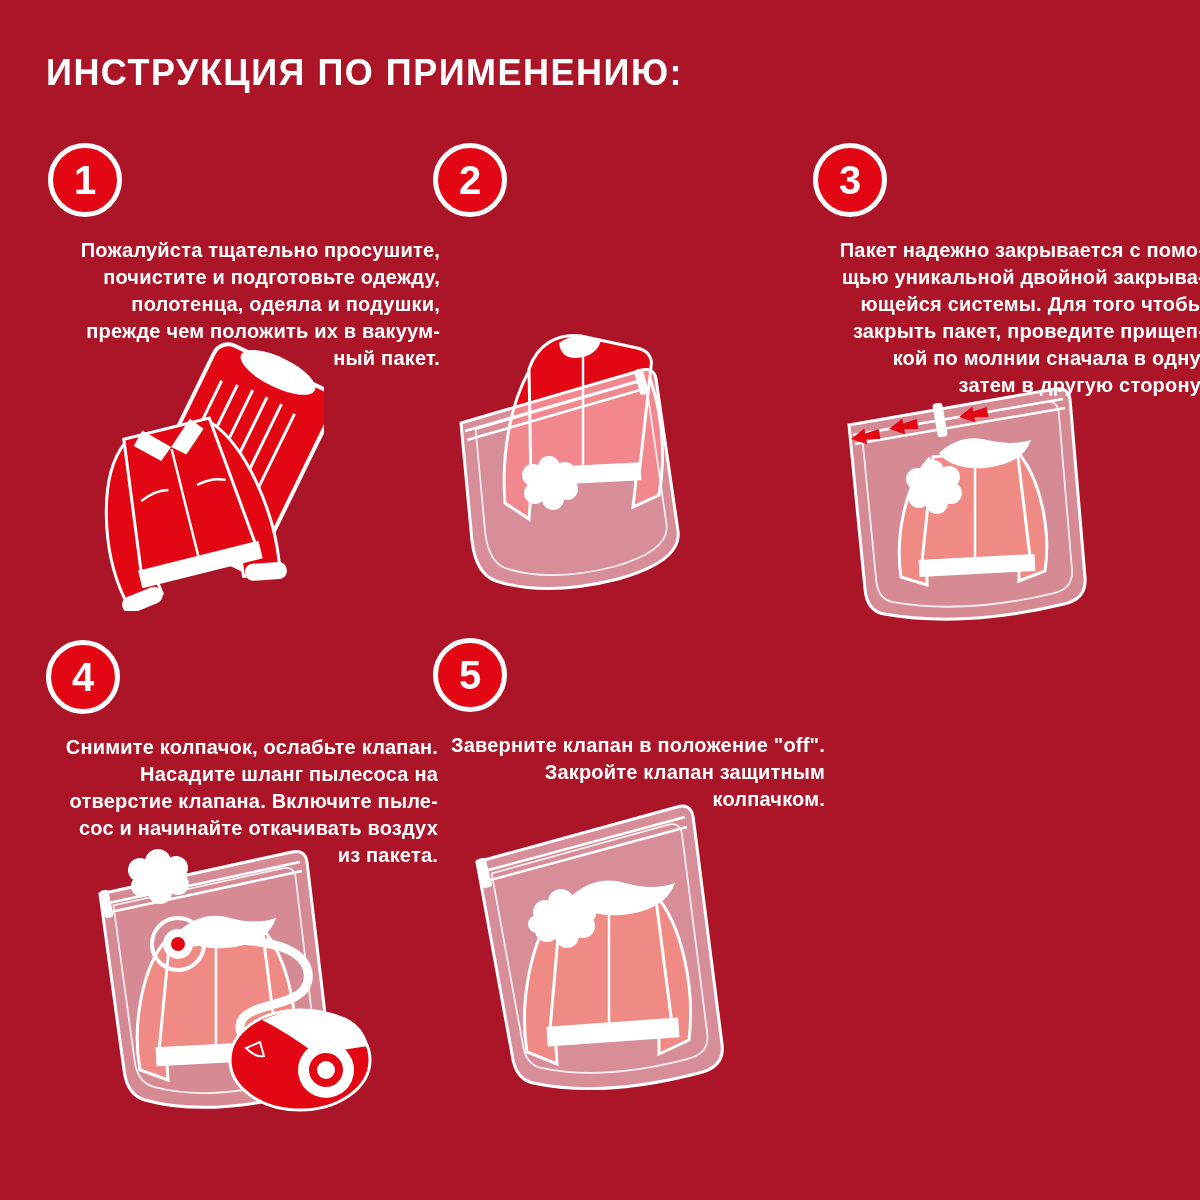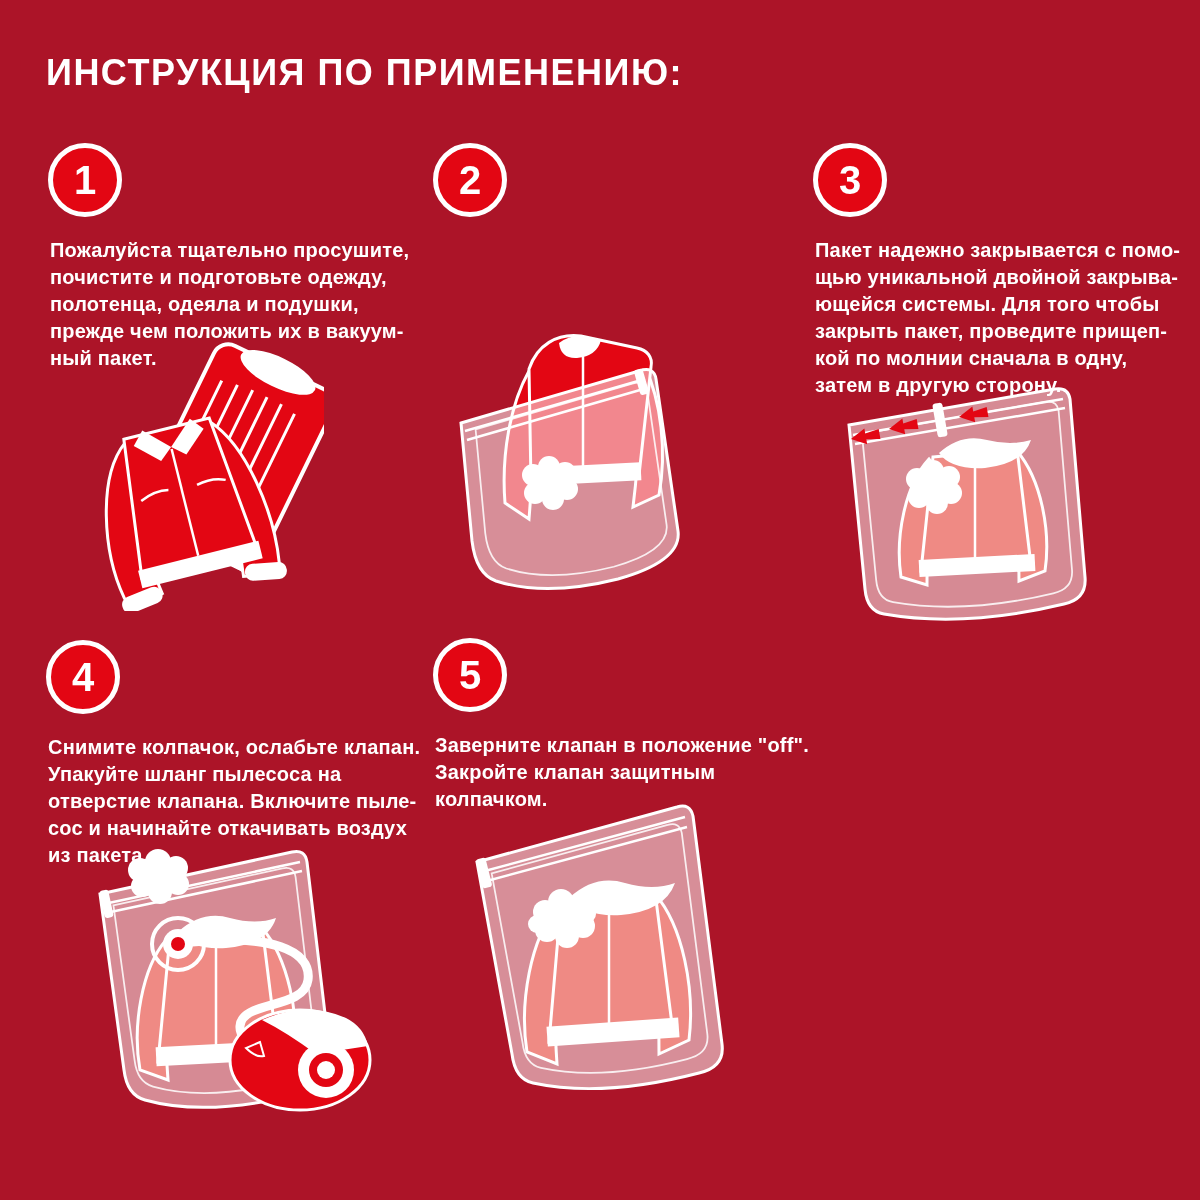--- a/index.html
+++ b/index.html
@@ -28,20 +28,21 @@
     display:flex;align-items:center;justify-content:center;
     box-sizing:content-box;
   }
   .badge span{font-size:40px;font-weight:700;color:#fff;line-height:1;}
   .step-text{
     margin:20px 0 0 2px;
     font-size:20px;font-weight:700;line-height:27px;
     letter-spacing:0.2px;
     white-space:pre-line;
     color:#fff;
+    text-align:right;
   }
   .illo{position:absolute;}
   .illo svg{display:block;width:100%;height:100%;}
   .illo-1{left:14px;top:196px;width:262px;height:272px;}
   .illo-2{left:8px;top:184px;width:282px;height:288px;}
   .illo-3{left:8px;top:218px;width:282px;height:284px;}
   .illo-4{left:16px;top:198px;width:328px;height:316px;}
   .illo-5{left:8px;top:152px;width:330px;height:372px;}
 </style>
 </head>
@@ -173,21 +174,21 @@
         </g>
       </svg>
     </div>
   </section>
 
   <section class="step step-4">
     <div class="badge">
       <span>4</span>
     </div>
     <p class="step-text">Снимите колпачок, ослабьте клапан.
-Упакуйте шланг пылесоса на
+Насадите шланг пылесоса на
 отверстие клапана. Включите пыле-
 сос и начинайте откачивать воздух
 из пакета.</p>
     <div class="illo illo-4">
       <svg viewBox="0 0 328 316" xmlns="http://www.w3.org/2000/svg">
 
         <path d="M38,56 L230,14 q13,-3 15,10 l24,202 q3,22 -24,28 q-98,26 -162,8 q-18,-5 -21,-30 Z" fill="#fff" opacity="0.5"></path>
 
         <g>
           <path d="M104,102 C80,130 70,188 78,232 l28,10 C102,196 104,148 114,118 Z" fill="#ef8a84" stroke="#fff" stroke-width="3"></path>

